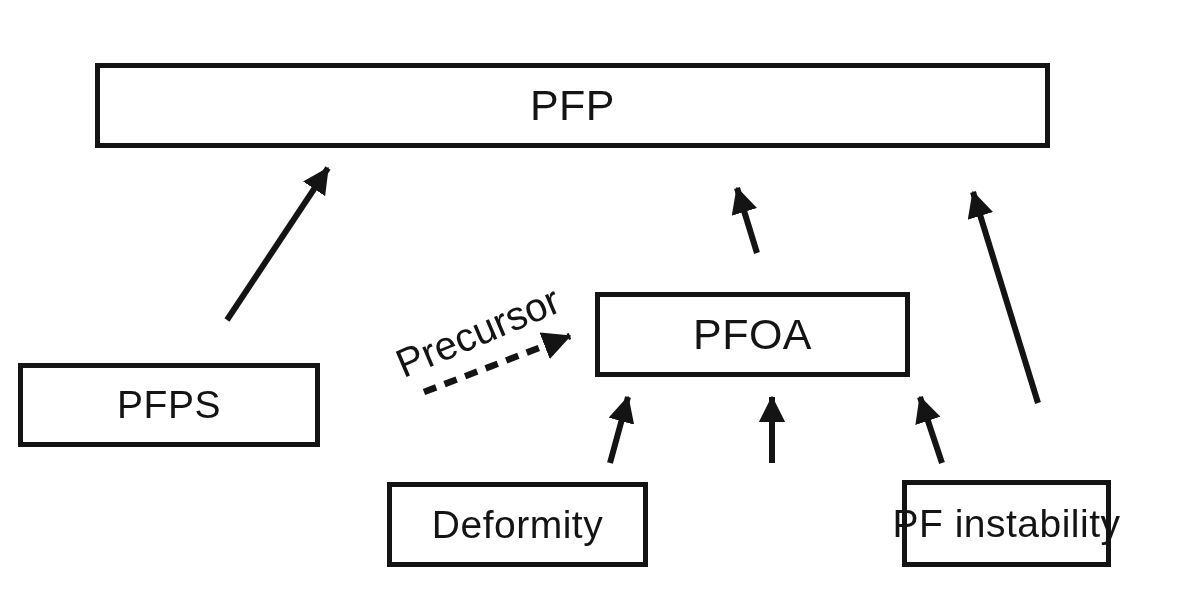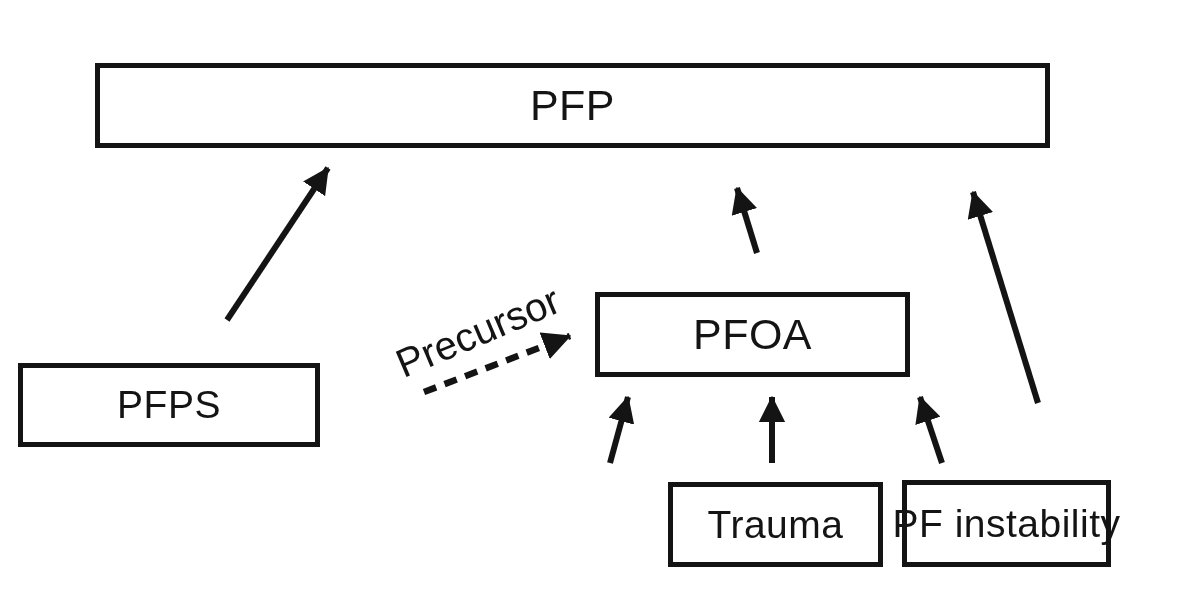--- a/index.html
+++ b/index.html
@@ -79,24 +79,24 @@
   </div>
 
   <div class="node" id="node-pfps">
     <span class="lbl-md">PFPS</span>
   </div>
 
   <div class="node" id="node-pfoa">
     <span class="lbl-lg">PFOA</span>
   </div>
 
+  <div class="node" id="node-deformity">
+    <span class="lbl-md">Deformity</span>
+  </div>
 
-  <div class="node" id="node-trauma">
-    <span class="lbl-md">Trauma</span>
-  </div>
 
   <div class="node" id="node-pfi">
     <span class="lbl-md">PF instability</span>
   </div>
 
   <div class="edge-label">Precursor</div>
 
 </div>
 
 </body></html>

